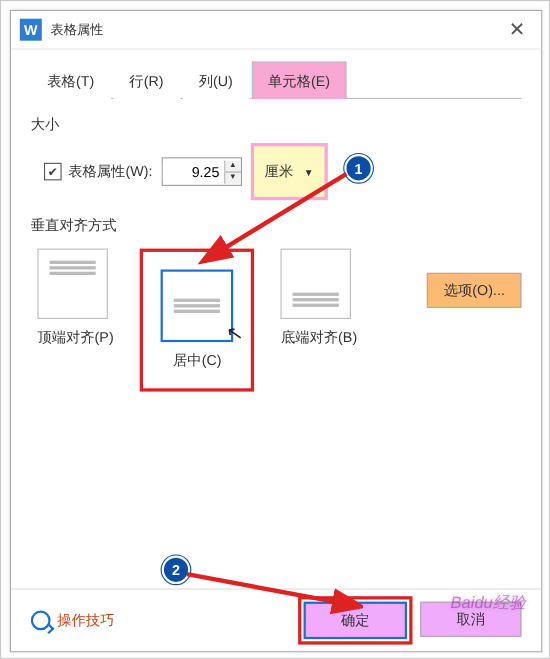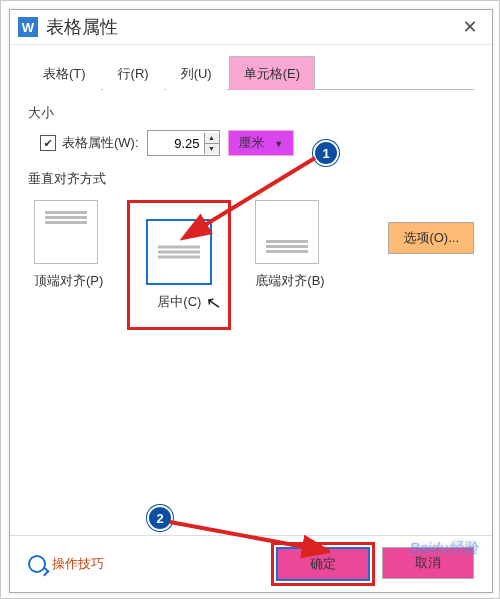--- a/index.html
+++ b/index.html
@@ -1,55 +1,55 @@
 <!DOCTYPE html>
 <html><head>
 <meta charset="utf-8">
 <style>
   html,body{margin:0;padding:0;font-family:"Microsoft YaHei","SimSun",sans-serif;font-size:13px;color:#333;background:#fff}
   .frame{position:relative;width:500px;height:599px;box-sizing:border-box;border:1px solid #c9c9c9}
   .dialog{position:absolute;left:8px;top:8px;width:482px;height:582px;border:1px solid #aaa;background:#fff;box-shadow:0 0 4px rgba(0,0,0,.1)}
   .titlebar{display:flex;align-items:center;height:34px;border-bottom:1px solid #e8e8e8}
   .app-icon{width:20px;height:20px;margin:0 8px;background:#2f7dd1;display:flex;align-items:center;justify-content:center;color:#fff;font-weight:bold;font-size:13px}
-  .title-text{flex:1;font-size:18px}
+  .title-text{flex:1;font-size:12px}
   .close-btn{width:44px;height:34px;display:flex;align-items:center;justify-content:center;font-size:18px;color:#555;cursor:pointer}
   .content{padding:10px 18px 0 18px;position:relative}
   .tabs{display:flex;border-bottom:1px solid #bbb;margin-bottom:14px}
   .tab{padding:8px 14px 7px;border:1px solid transparent;border-bottom:none;margin-right:2px;cursor:pointer;position:relative;top:1px;background:#fff}
   .tab.active{border-color:#bbb;background:#f9a8d4}
   .section-label{margin:4px 0 8px 0}
   .row{display:flex;align-items:center;margin:6px 0 14px 12px}
   .chk{width:14px;height:14px;border:1px solid #555;margin-right:6px;display:inline-flex;align-items:center;justify-content:center;font-size:11px;color:#333}
   .spinner{display:flex;align-items:center;border:1px solid #999;height:24px;margin:0 8px}
   .spinner input{border:none;width:48px;text-align:right;font-size:13px;outline:none;padding:0 4px}
   .spin-btns{display:flex;flex-direction:column;border-left:1px solid #999}
   .spin-btns span{font-size:7px;line-height:10px;width:14px;text-align:center;background:#f0f0f0;cursor:pointer;border-bottom:1px solid #999}
   .spin-btns span:last-child{border-bottom:none}
-  .unit{border:1px solid #f9a8d4;height:24px;line-height:24px;padding:0 10px;background:#d946ef}
+  .unit{border:3px solid #f9a8d4;height:24px;line-height:24px;padding:11px 10px;background:#fef9c3}
   .align-row{display:flex;gap:24px;margin:12px 0 0 6px}
   .align-item{text-align:center;cursor:pointer}
   .align-box{width:62px;height:62px;border:1px solid #bbb;background:#fff;position:relative;margin-bottom:8px}
   .align-box.sel{border:2px solid #1b6fd0}
   .hl-center{border:3px solid #d22}
   .lines{position:absolute;left:10px;right:10px}
   .lines span{display:block;height:3px;background:#bbb;margin:2px 0}
   .top .lines{top:8px}.mid .lines{top:50%;transform:translateY(-50%)}.bot .lines{bottom:8px}
   .badge{position:absolute;width:22px;height:22px;border-radius:50%;background:#0b4ea2;color:#fff;font-weight:bold;font-size:13px;display:flex;align-items:center;justify-content:center;border:2px solid #fff;box-shadow:0 0 0 1px #0b4ea2}
   .b1{left:303px;top:130px}.b2{left:137px;top:495px}
   .cursor{position:absolute;left:196px;top:282px;font-size:18px;color:#222;transform:rotate(-10deg)}
   .arrow{position:absolute;pointer-events:none}
   .options-btn{position:absolute;right:18px;bottom:76px;border:1px solid #aaa;background:#fdba74;padding:6px 14px;cursor:pointer}
   .footer{position:absolute;left:0;right:0;bottom:0;height:56px;border-top:1px solid #ddd;display:flex;align-items:center;padding:0 18px}
   .tip{color:#c2410c;display:flex;align-items:center;gap:6px;cursor:pointer;font-size:13px}
   .tip-ic{width:14px;height:14px;border:2px solid #1b6fd0;border-radius:50%;position:relative}
   .tip-ic::after{content:"";position:absolute;width:5px;height:5px;border-right:2px solid #1b6fd0;border-bottom:2px solid #1b6fd0;right:-4px;bottom:-4px;transform:rotate(-45deg)}
   .btns{margin-left:auto;display:flex;gap:12px}
-  .btn{border:1px solid #aaa;background:#ec4899;width:90px;height:30px;display:flex;align-items:center;justify-content:center;cursor:pointer}
+  .btn{border:1px solid #aaa;background:#f0abfc;width:90px;height:30px;display:flex;align-items:center;justify-content:center;cursor:pointer}
   .btn.primary{outline:3px solid #d22;outline-offset:2px;border:2px solid #1b6fd0}
-  .watermark{position:absolute;right:14px;bottom:34px;font-size:15px;color:#3b82f6;opacity:.55;text-shadow:0 0 4px #888;font-style:italic;pointer-events:none}
+  .watermark{position:absolute;right:14px;bottom:34px;font-size:15px;color:#a21caf;opacity:.55;text-shadow:0 0 4px #888;font-style:italic;pointer-events:none}
 </style>
 </head>
 <body>
 <div class="frame">
 
 <div class="dialog">
 
   <div class="titlebar">
     <div class="app-icon">W</div>
     <div class="title-text">表格属性</div>

